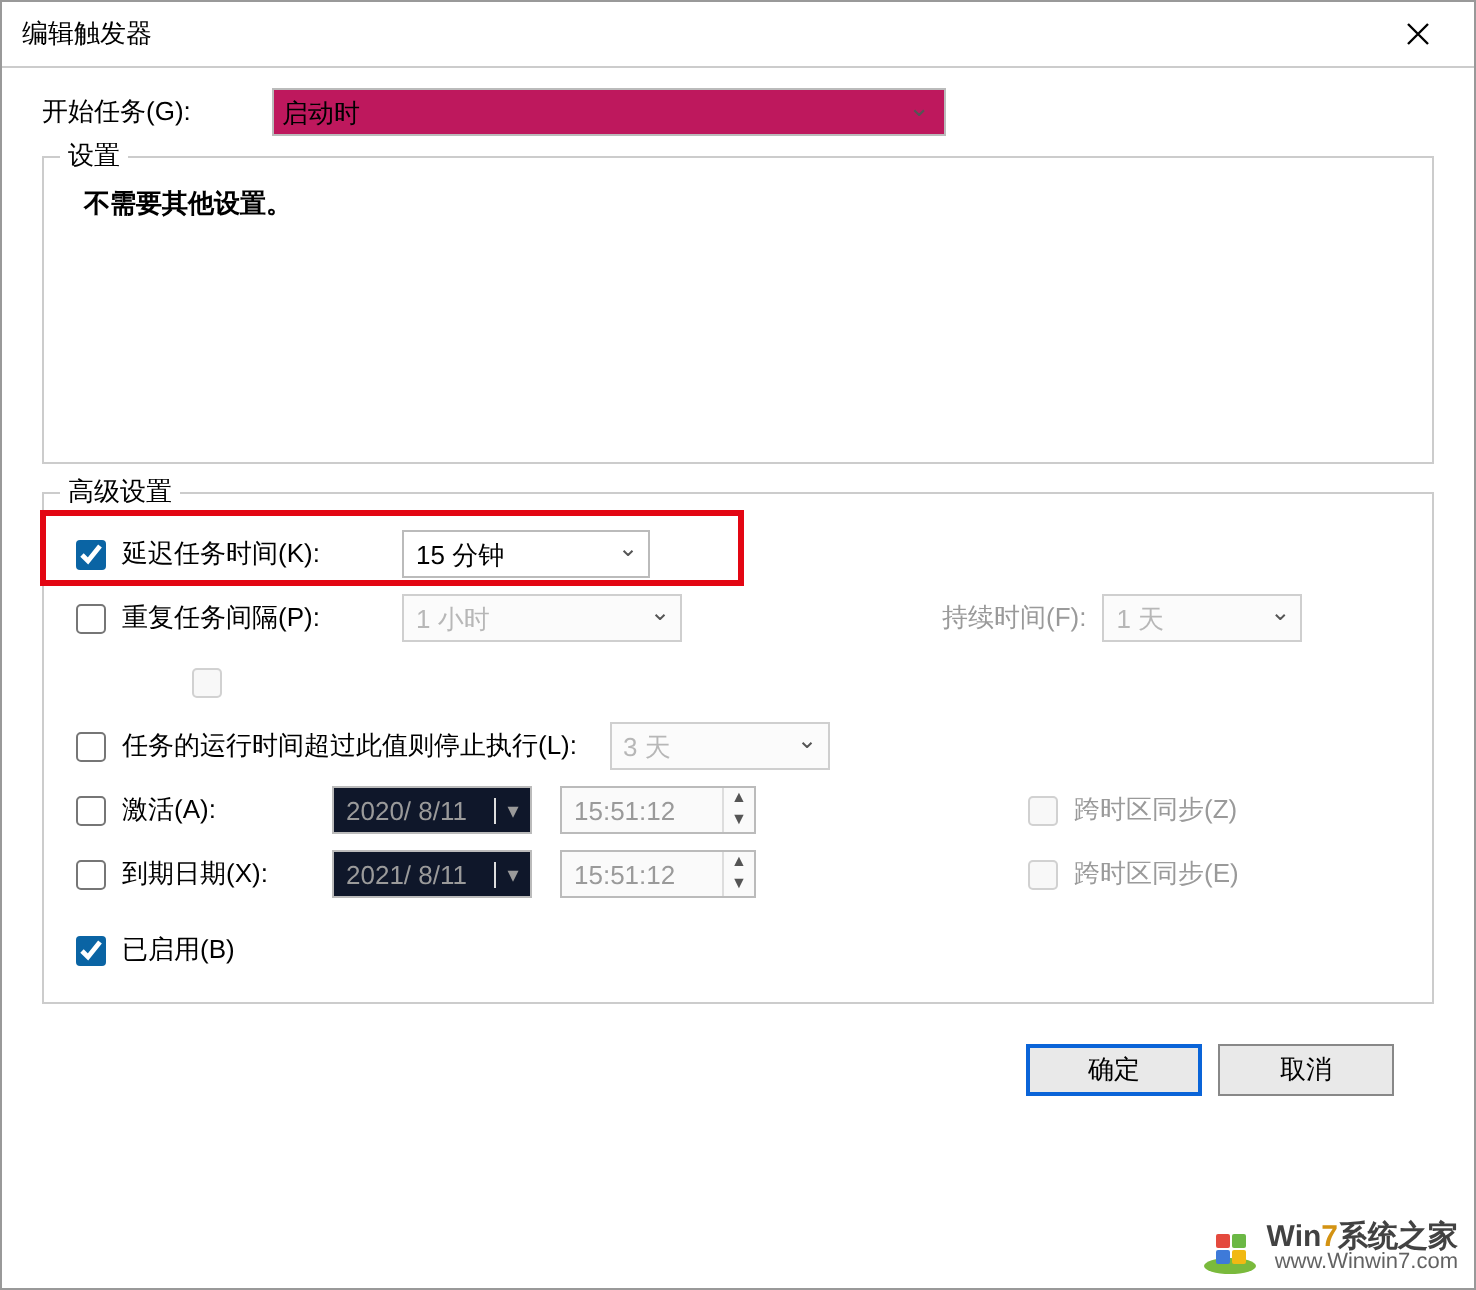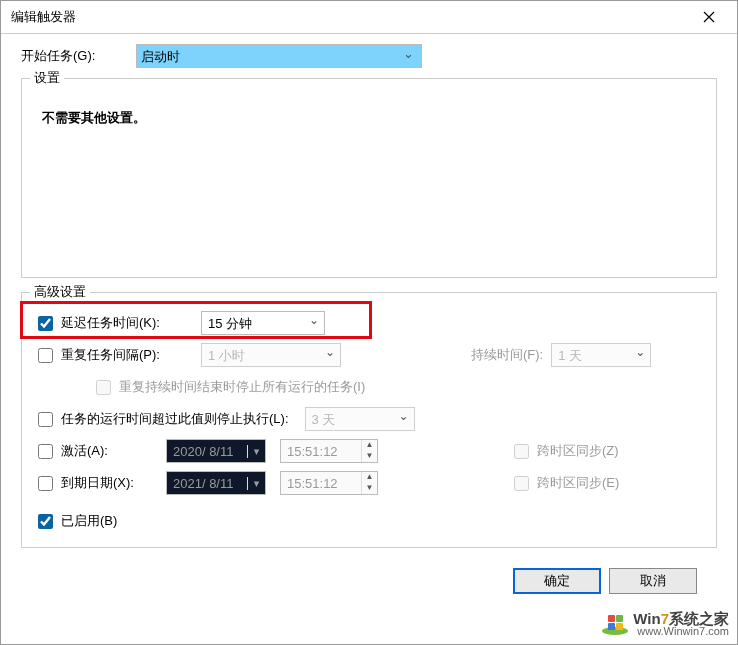--- a/index.html
+++ b/index.html
@@ -34,22 +34,22 @@
   }
   .content {
     flex: 1;
     padding: 4px 20px 0 20px;
     border-top: 1px solid #ccc;
     position: relative;
   }
   .row { display: flex; align-items: center; margin-bottom: 10px; }
   .label-start { width: 95px; }
   select.wide {
-    width: 286px; height: 24px;
-    border: 1px solid #bbb; background: #7dd3fc;
+    width: 337px; height: 24px;
+    border: 1px solid #bbb; background: #be185d;
     font-family: inherit; font-size: 13px;
     padding: 0 4px;
     appearance: none;
   }
   .select-wrap {
     position: relative; display: inline-block;
   }
   .select-wrap::after {
     content: "⌄"; position: absolute; right: 8px; top: 2px;
     color: #555; pointer-events: none; font-size: 13px;
@@ -59,22 +59,22 @@
     margin-bottom: 14px;
     position: relative;
     padding: 10px 14px;
   }
   .fieldset-label {
     position: absolute; top: -10px; left: 8px;
     background: #fff; padding: 0 4px;
     font-size: 13px;
   }
   .settings-box {
-    height: 200px;
-    padding-top: 30px;
+    height: 154px;
+    padding-top: 14px;
   }
   .nosettings {
     font-weight: bold;
     padding-left: 6px;
   }
   .adv-box {
     padding-top: 14px;
     padding-bottom: 10px;
   }
   .adv-row {
@@ -151,21 +151,21 @@
     width: 88px; height: 26px;
     border: 1px solid #888;
     background: #e9e9e9;
     font-family: inherit; font-size: 13px;
     display: flex; align-items: center; justify-content: center;
   }
   .btn.primary { border: 2px solid #0a64d8; }
   .watermark {
     position: absolute;
     right: 8px; bottom: 6px;
-    display: flex; align-items: flex-start;
+    display: flex; align-items: flex-end;
     gap: 4px; opacity: 0.92;
     font-size: 11px;
     color: #555;
   }
   .watermark .logo {
     display: flex; align-items: center;
   }
   .wm-text { text-align: right; line-height: 13px; }
   .wm-main { font-size: 15px; font-weight: bold; color: #333;}
   .wm-main .seven { color: #d08a00; }
@@ -226,21 +226,20 @@
         <span class="disabled" style="margin-left:130px;">持续时间(F):</span>
         <div class="sel-small-wrap" style="margin-left:8px;">
           <select class="sel-small disabled-input" style="width:100px;" disabled="">
             <option>1 天</option>
           </select>
         </div>
       </div>
 
       <div class="adv-row indent disabled">
         <input type="checkbox" class="chk" disabled="" style="">
-        <span>重复持续时间结束时停止所有运行的任务(I)</span>
       </div>
 
       <div class="adv-row">
         <input type="checkbox" class="chk" style="">
         <span class="adv-label">任务的运行时间超过此值则停止执行(L):</span>
         <div class="sel-small-wrap" style="margin-left:6px;">
           <select class="sel-small disabled-input" style="width:110px;" disabled="">
             <option>3 天</option>
           </select>
         </div>

